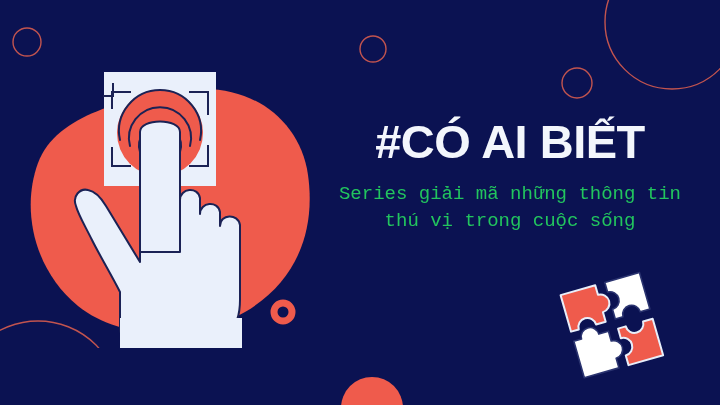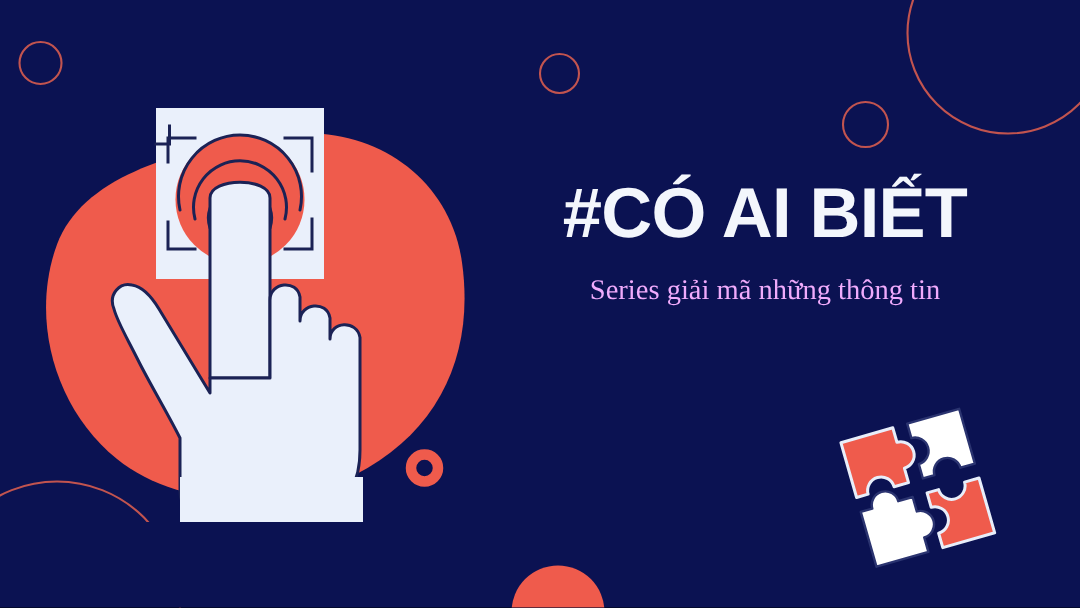--- a/index.html
+++ b/index.html
@@ -37,25 +37,25 @@
     font-size: 47px;
     line-height: 1.04;
     letter-spacing: -0.5px;
     color: #F3F6FC;
     margin: 0;
     white-space: nowrap;
     text-align: center;
   }
   #subtitle {
     margin: 14px 0 0 0;
-    font-family: Liberation Serif, serif;
+    font-family: Liberation Mono, monospace;
     font-weight: normal;
     font-size: 19px;
     line-height: 1.42;
-    color: #f0abfc;
+    color: #22c55e;
   }
   .sub-line {
     display: block;
     white-space: nowrap;
   }
 </style>
 </head>
 <body>
 
 <div id="poster">
@@ -169,16 +169,17 @@
                L 616 368
                L 616 358
                a 9 9 0 0 0 0 -18 Z" fill="#EF5B4C" stroke="#E8EEFA" stroke-width="2" stroke-linejoin="round"></path>
     </g>
   </svg>
 
   <div id="text-block">
     <h1 id="headline">#CÓ AI BIẾT</h1>
     <p id="subtitle">
       <span class="sub-line">Series giải mã những thông tin</span>
+      <span class="sub-line">thú vị trong cuộc sống</span>
     </p>
   </div>
 
 </div>
 
 </body></html>

